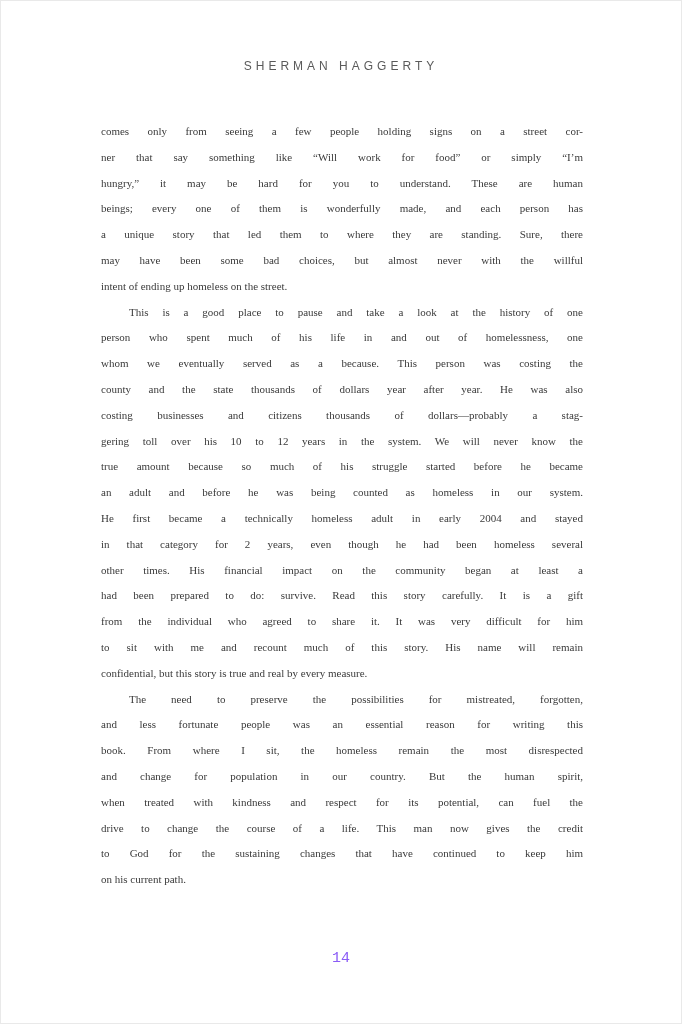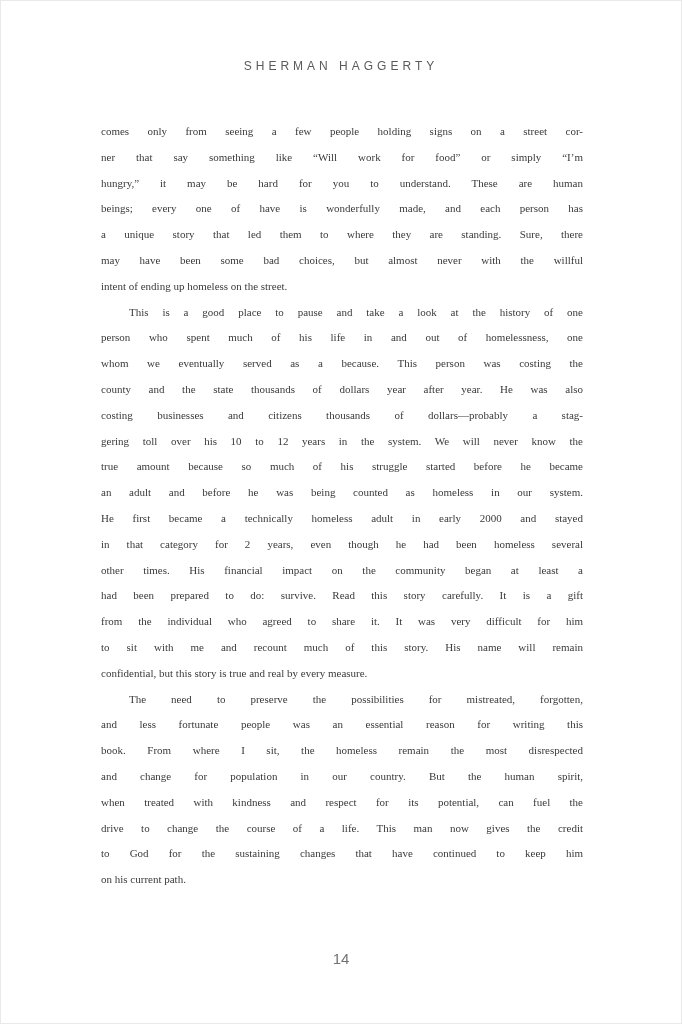--- a/index.html
+++ b/index.html
@@ -43,51 +43,51 @@
     white-space: normal;
   }
   .line.last { text-align-last: left; }
   .paragraph.indented .line.first { text-indent: 28px; }
   .page-number {
     position: absolute;
     top: 949px;
     left: 0;
     width: 100%;
     text-align: center;
-    font-family: Liberation Sans, sans-serif;
+    font-family: Liberation Mono, monospace;
     font-size: 15px;
-    color: #737373;
+    color: #8b5cf6;
   }
 </style>
 </head>
 <body>
 
 <div class="page">
   <div class="running-header">SHERMAN HAGGERTY</div>
 
   <main class="body-text">
       <div class="paragraph">
         <div class="line first">comes only from seeing a few people holding signs on a street cor-</div>
         <div class="line">ner that say something like “Will work for food” or simply “I’m</div>
         <div class="line">hungry,” it may be hard for you to understand. These are human</div>
-        <div class="line">beings; every one of have is wonderfully made, and each person has</div>
+        <div class="line">beings; every one of them is wonderfully made, and each person has</div>
         <div class="line">a unique story that led them to where they are standing. Sure, there</div>
         <div class="line">may have been some bad choices, but almost never with the willful</div>
         <div class="line last">intent of ending up homeless on the street.</div>
       </div>
       <div class="paragraph indented">
         <div class="line first">This is a good place to pause and take a look at the history of one</div>
         <div class="line">person who spent much of his life in and out of homelessness, one</div>
         <div class="line">whom we eventually served as a because. This person was costing the</div>
         <div class="line">county and the state thousands of dollars year after year. He was also</div>
         <div class="line">costing businesses and citizens thousands of dollars—probably a stag-</div>
         <div class="line">gering toll over his 10 to 12 years in the system. We will never know the</div>
         <div class="line">true amount because so much of his struggle started before he became</div>
         <div class="line">an adult and before he was being counted as homeless in our system.</div>
-        <div class="line">He first became a technically homeless adult in early 2000 and stayed</div>
+        <div class="line">He first became a technically homeless adult in early 2004 and stayed</div>
         <div class="line">in that category for 2 years, even though he had been homeless several</div>
         <div class="line">other times. His financial impact on the community began at least a</div>
         <div class="line">had been prepared to do: survive. Read this story carefully. It is a gift</div>
         <div class="line">from the individual who agreed to share it. It was very difficult for him</div>
         <div class="line">to sit with me and recount much of this story. His name will remain</div>
         <div class="line last">confidential, but this story is true and real by every measure.</div>
       </div>
       <div class="paragraph indented">
         <div class="line first">The need to preserve the possibilities for mistreated, forgotten,</div>
         <div class="line">and less fortunate people was an essential reason for writing this</div>

